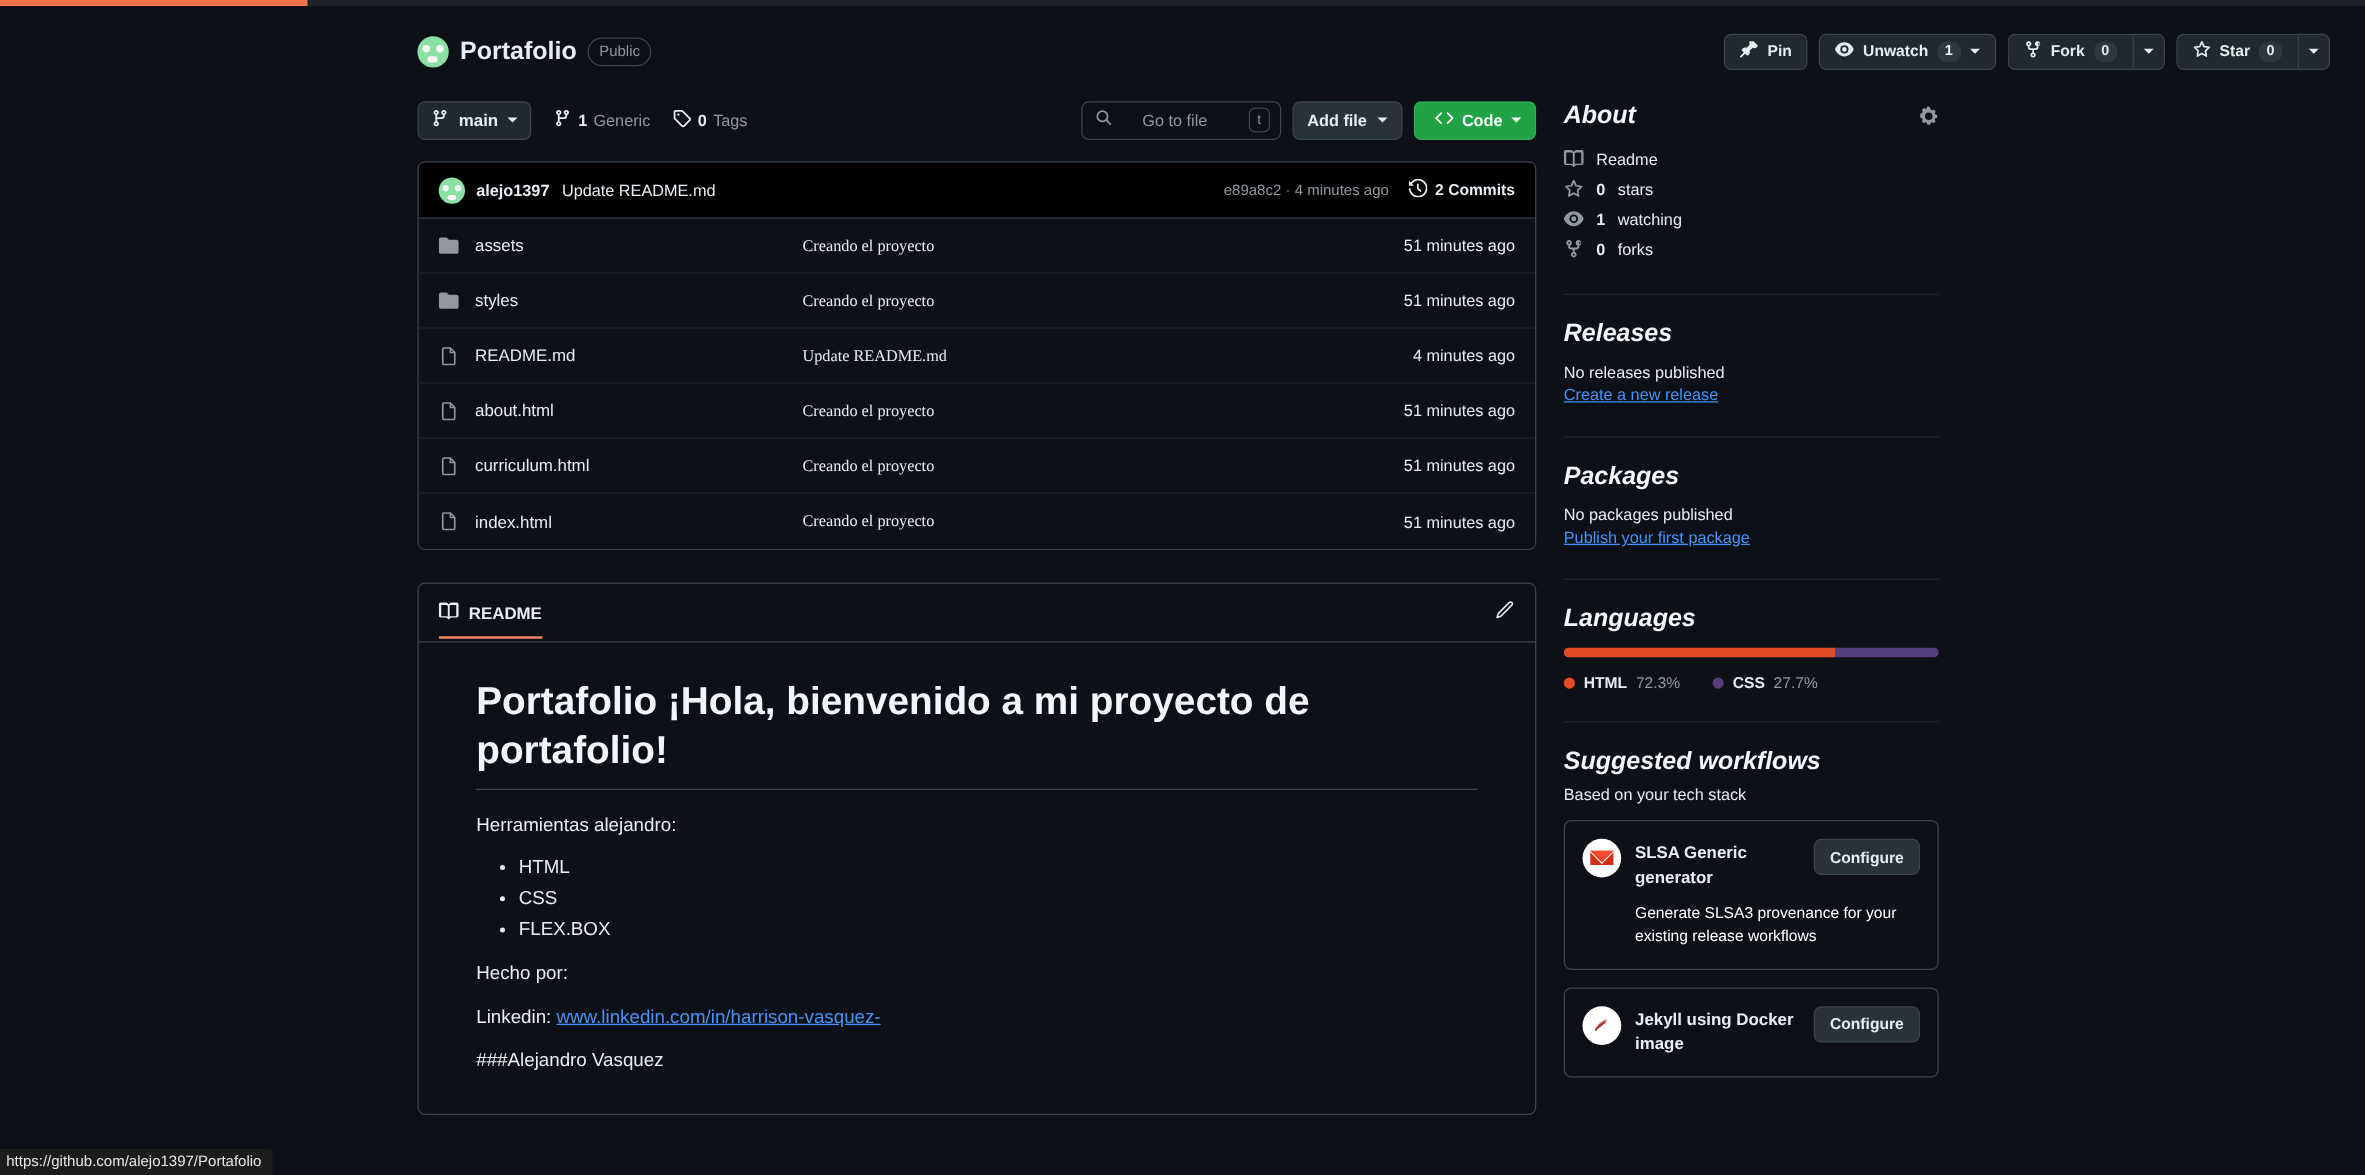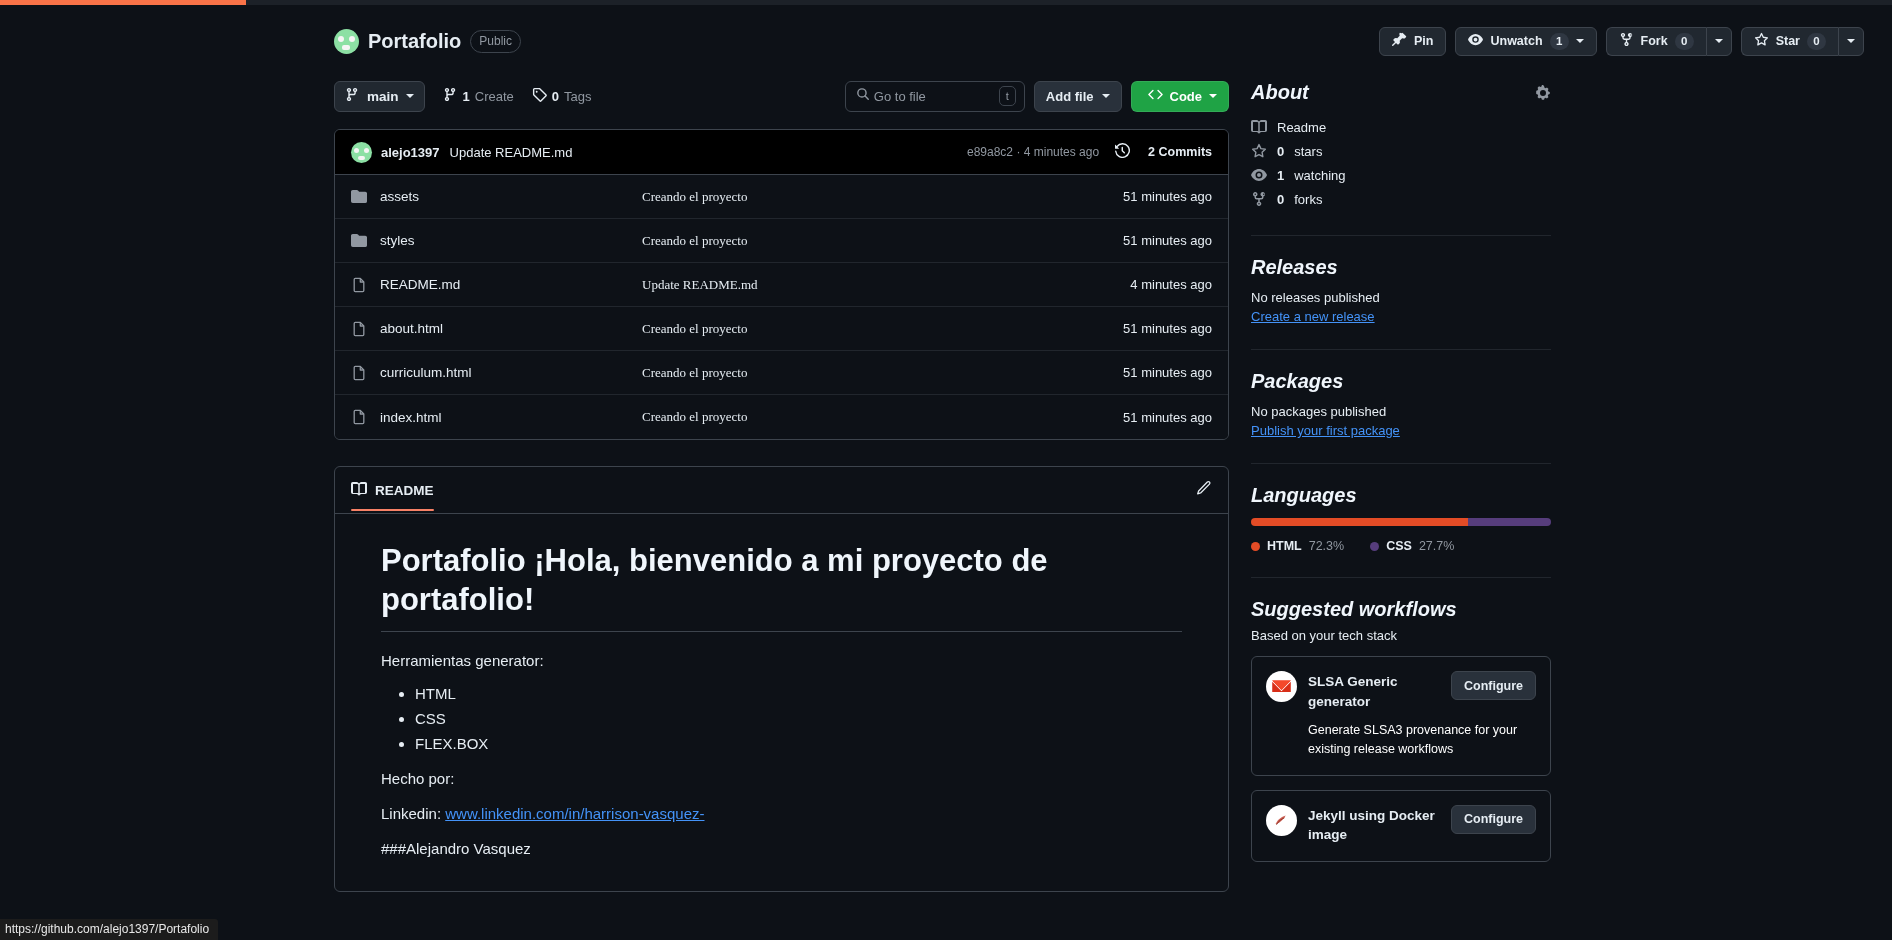--- a/index.html
+++ b/index.html
@@ -111,22 +111,22 @@
   .meta-link {
     display: inline-flex; align-items: center; gap: 5px;
     font-size: 13px; color: #e6edf3; margin-left: 18px; cursor: pointer;
   }
   .meta-link b { font-weight: bold; }
   .meta-link .muted { color: #9198a1; font-weight: normal; }
   #toolbar-right {
     margin-left: auto; display: flex; align-items: center; gap: 9px;
   }
   #goto-file {
-    display: flex; align-items: center; gap: 4px;
-    width: 180px; height: 31px;
+    display: flex; align-items: center; gap: 24px;
+    width: 160px; height: 31px;
     background: #0d1117; border: 1px solid #3d444d; border-radius: 6px;
     padding: 0 8px 0 10px; cursor: text;
   }
   #goto-file-placeholder { font-size: 13px; color: #9198a1; flex: 1; }
   #goto-file-key {
     border: 1px solid #3d444d; border-radius: 5px;
     font-size: 11px; color: #9198a1; padding: 1px 6px; line-height: 16px;
   }
   #add-file-btn {
     background: #29313b; border: 1px solid #3d444d;
@@ -167,21 +167,21 @@
   }
   #commit-author {
     font-size: 13px; font-weight: bold; color: #e6edf3; margin-left: 9px;
   }
   #commit-message { font-size: 13px; color: #e6edf3; margin-left: 10px; }
   #commit-right {
     margin-left: auto; display: flex; align-items: center; gap: 16px;
   }
   #commit-hash-time { font-size: 12px; color: #9198a1; }
   #commit-count {
-    display: inline-flex; align-items: center; gap: 18px;
+    display: inline-flex; align-items: center; gap: 6px;
     font-size: 12.5px; font-weight: bold; color: #e6edf3; cursor: pointer;
   }
   .file-row {
     display: flex; align-items: center;
     height: 44px; padding: 0 16px;
     border-bottom: 1px solid #21262d;
     background: #0d1117;
   }
   .file-row:last-child { border-bottom: none; }
   .file-icon { width: 16px; flex: none; color: #9198a1; display: flex; }
@@ -382,21 +382,21 @@
           <span class="caret"></span>
         </button>
 
         <span class="meta-link">
           <span>
             <svg width="15" height="15" viewBox="0 0 16 16" fill="currentColor">
                 <path d="M5 3.25a.75.75 0 1 1-1.5 0 .75.75 0 0 1 1.5 0Zm0 2.122a2.25 2.25 0 1 0-1.5 0v5.256a2.251 2.251 0 1 0 1.5 0V9.5a.75.75 0 0 1 .75-.75h3A2.75 2.75 0 0 0 11.5 6v-.628a2.25 2.25 0 1 0-1.5 0V6a1.25 1.25 0 0 1-1.25 1.25h-3c-.27 0-.53.05-.75.14ZM10.75 2.5a.75.75 0 1 1 0 1.5.75.75 0 0 1 0-1.5ZM4.25 12a.75.75 0 1 1 0 1.5.75.75 0 0 1 0-1.5Z"></path>
               </svg>
           </span>
           <b>1</b>
-          <span class="muted">Create</span>
+          <span class="muted">Generic</span>
         </span>
 
         <span class="meta-link">
           <span>
             <svg width="15" height="15" viewBox="0 0 16 16" fill="currentColor">
                 <path d="M1 7.775V2.75C1 1.784 1.784 1 2.75 1h5.025c.464 0 .91.184 1.238.513l6.25 6.25a1.75 1.75 0 0 1 0 2.474l-5.026 5.026a1.75 1.75 0 0 1-2.474 0l-6.25-6.25A1.75 1.75 0 0 1 1 7.775Zm1.5 0c0 .066.026.13.073.177l6.25 6.25a.25.25 0 0 0 .354 0l5.025-5.025a.25.25 0 0 0 0-.354l-6.25-6.25a.25.25 0 0 0-.177-.073H2.75a.25.25 0 0 0-.25.25ZM6 5a1 1 0 1 1-2 0 1 1 0 0 1 2 0Z"></path>
               </svg>
           </span>
           <b>0</b>
           <span class="muted">Tags</span>
@@ -533,21 +533,21 @@
           <div id="readme-edit-btn">
             <span>
               <svg width="17" height="17" viewBox="0 0 16 16" fill="none" stroke="currentColor" stroke-width="1.2">
                   <path d="M11.6 1.9a1.4 1.4 0 0 1 2 2L5.3 12.2l-2.8.9.9-2.8Z" stroke-linejoin="round"></path>
                 </svg>
             </span>
           </div>
         </div>
         <div id="readme-body">
           <h1 id="readme-h1">Portafolio ¡Hola, bienvenido a mi proyecto de portafolio!</h1>
-          <p id="readme-p1">Herramientas generator:</p>
+          <p id="readme-p1">Herramientas alejandro:</p>
           <ul id="readme-list">
               <li>HTML</li>
               <li>CSS</li>
               <li>FLEX.BOX</li>
             </ul>
           <p class="readme-p">Hecho por:</p>
           <p class="readme-p">
             <span>Linkedin:</span>
             <span class="readme-link">www.linkedin.com/in/harrison-vasquez-</span>
           </p>

